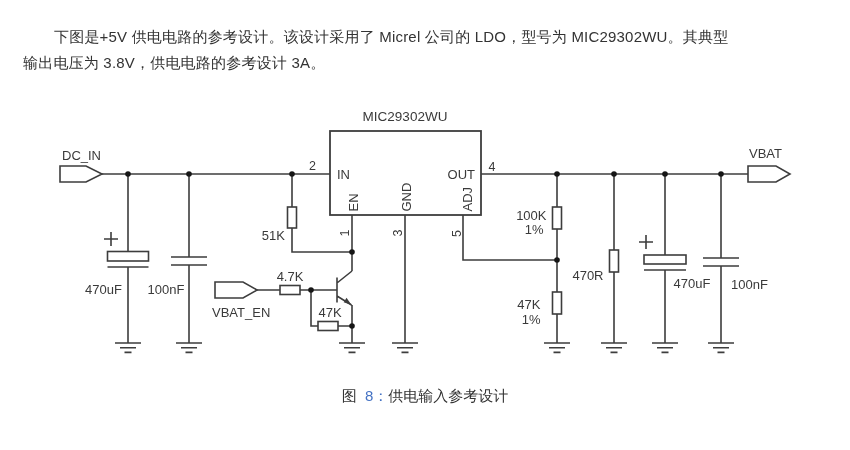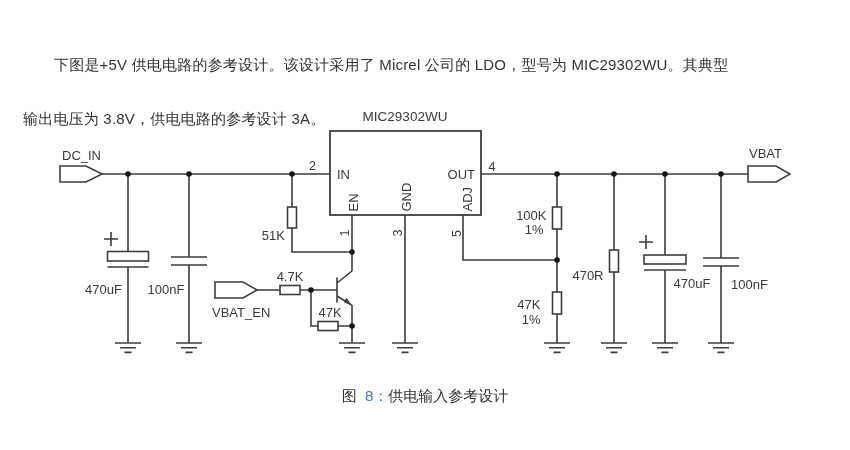--- a/index.html
+++ b/index.html
@@ -5,21 +5,21 @@
   * { margin:0; padding:0; box-sizing:border-box; }
   html,body { background:#fff; }
   .page {
     position:relative; width:850px; height:450px; background:#ffffff;
     font-family:"Liberation Sans","DejaVu Sans",sans-serif; overflow:hidden;
   }
   .intro {
     position:absolute; left:23px; top:24px; width:800px;
     font-size:15px; line-height:26px; color:#333333; letter-spacing:0.2px;
   }
-  .intro .line { display:block; white-space:nowrap;margin-top:28px; }
+  .intro .line { display:block; white-space:nowrap; }
   .intro .indent { padding-left:31px; }
   .caption {
     position:absolute; left:0; top:387px; width:850px; text-align:center;
     font-size:15px; font-weight:normal; color:#333333;
   }
   .caption .num { color:#4472c4; padding-left:4px; }
   svg.schematic { position:absolute; left:0; top:0; }
   svg text {
     font-family:"Liberation Sans","DejaVu Sans",sans-serif;
     font-size:13px; fill:#3a3a3a;

